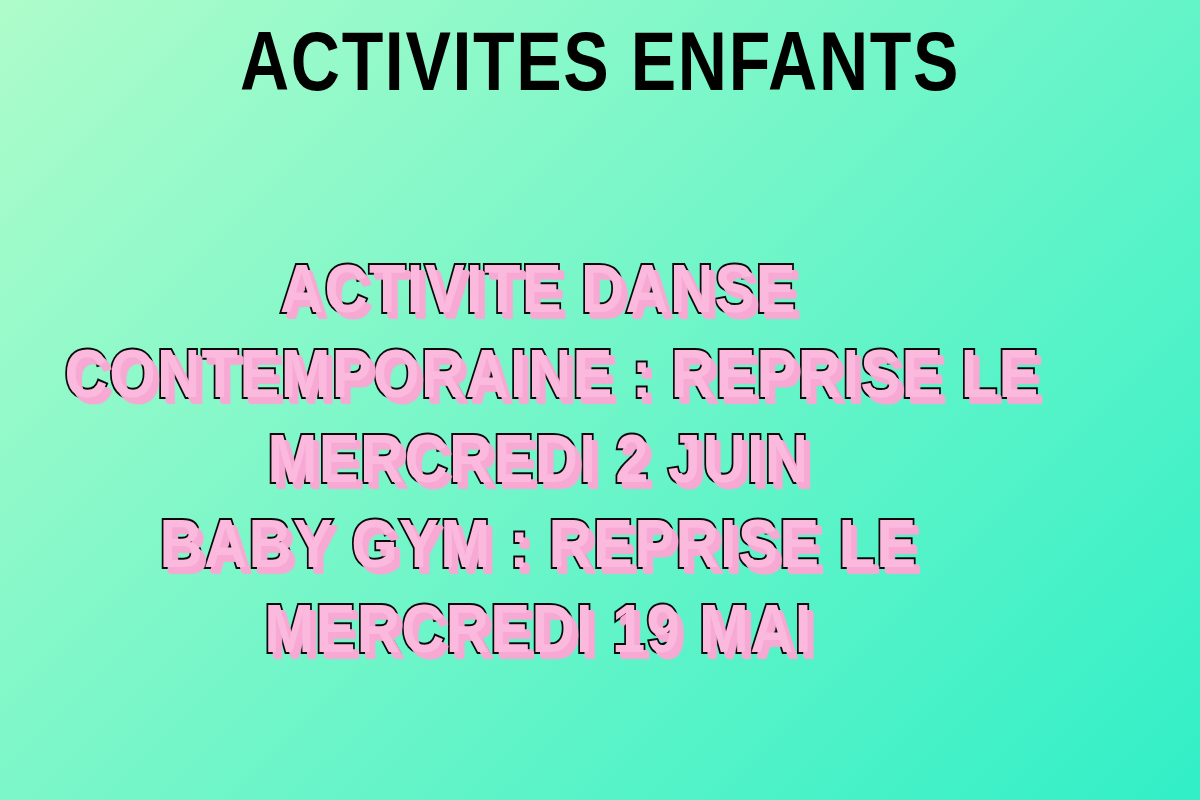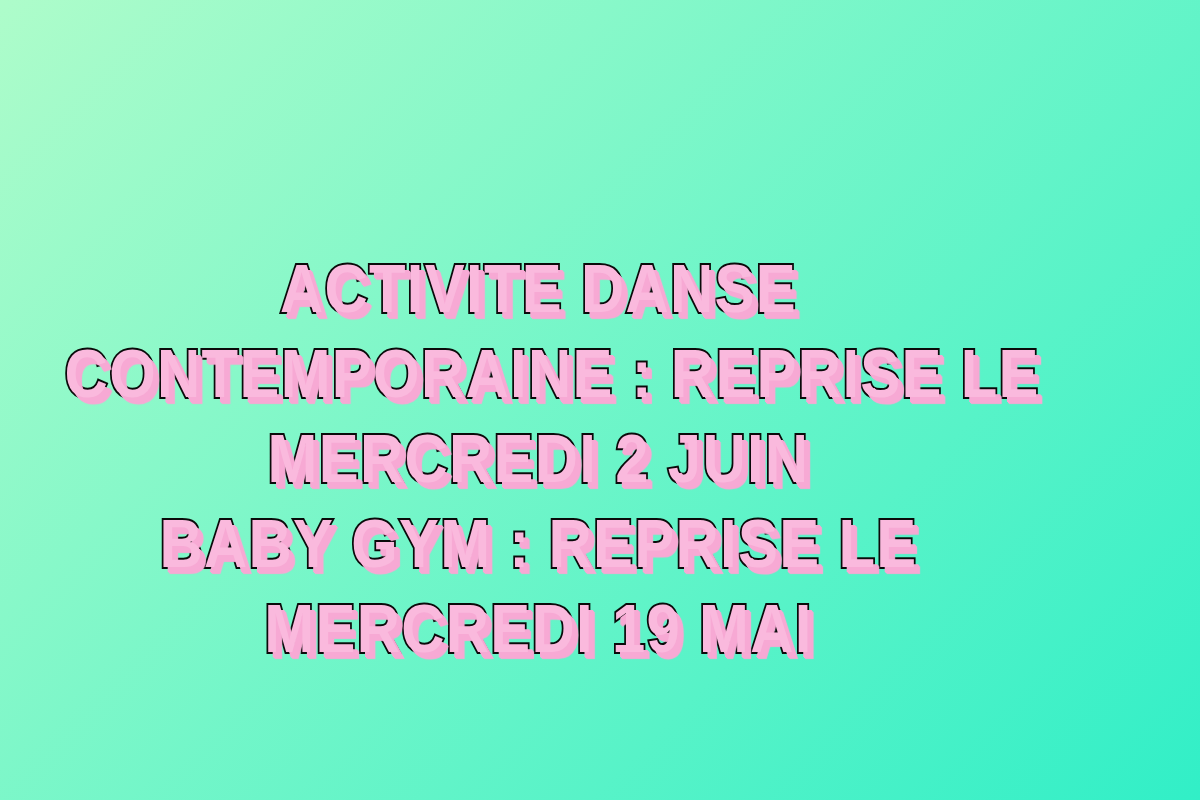--- a/index.html
+++ b/index.html
@@ -92,20 +92,23 @@
         -3px  0   0 #0a0a0a,  3px  0   0 #0a0a0a,
          7px  7px 0 #f7a9d4;
     }
   }
 </style>
 </head>
 <body>
 
 <div id="poster" style="background: linear-gradient(135deg, rgb(174, 252, 202) 0%, rgb(49, 239, 199) 100%);">
 
+  <div id="title-area">
+    <h1 id="poster-title" style="color: rgb(0, 0, 0);">ACTIVITES ENFANTS</h1>
+  </div>
 
   <div id="body-area">
     <span class="body-line" style="color: rgb(250, 185, 221); -webkit-text-stroke: 4px rgb(10, 10, 10); text-shadow: rgb(247, 169, 212) 5px 5px 0px, rgb(247, 169, 212) 6px 6px 0px, rgb(247, 169, 212) 7px 7px 1px;">ACTIVITE DANSE</span>
     <span class="body-line" style="color: rgb(250, 185, 221); -webkit-text-stroke: 4px rgb(10, 10, 10); text-shadow: rgb(247, 169, 212) 5px 5px 0px, rgb(247, 169, 212) 6px 6px 0px, rgb(247, 169, 212) 7px 7px 1px;">CONTEMPORAINE : REPRISE LE</span>
     <span class="body-line" style="color: rgb(250, 185, 221); -webkit-text-stroke: 4px rgb(10, 10, 10); text-shadow: rgb(247, 169, 212) 5px 5px 0px, rgb(247, 169, 212) 6px 6px 0px, rgb(247, 169, 212) 7px 7px 1px;">MERCREDI 2 JUIN</span>
     <span class="body-line" style="color: rgb(250, 185, 221); -webkit-text-stroke: 4px rgb(10, 10, 10); text-shadow: rgb(247, 169, 212) 5px 5px 0px, rgb(247, 169, 212) 6px 6px 0px, rgb(247, 169, 212) 7px 7px 1px;">BABY GYM : REPRISE LE</span>
     <span class="body-line" style="color: rgb(250, 185, 221); -webkit-text-stroke: 4px rgb(10, 10, 10); text-shadow: rgb(247, 169, 212) 5px 5px 0px, rgb(247, 169, 212) 6px 6px 0px, rgb(247, 169, 212) 7px 7px 1px;">MERCREDI 19 MAI</span>
   </div>
 
 </div>

